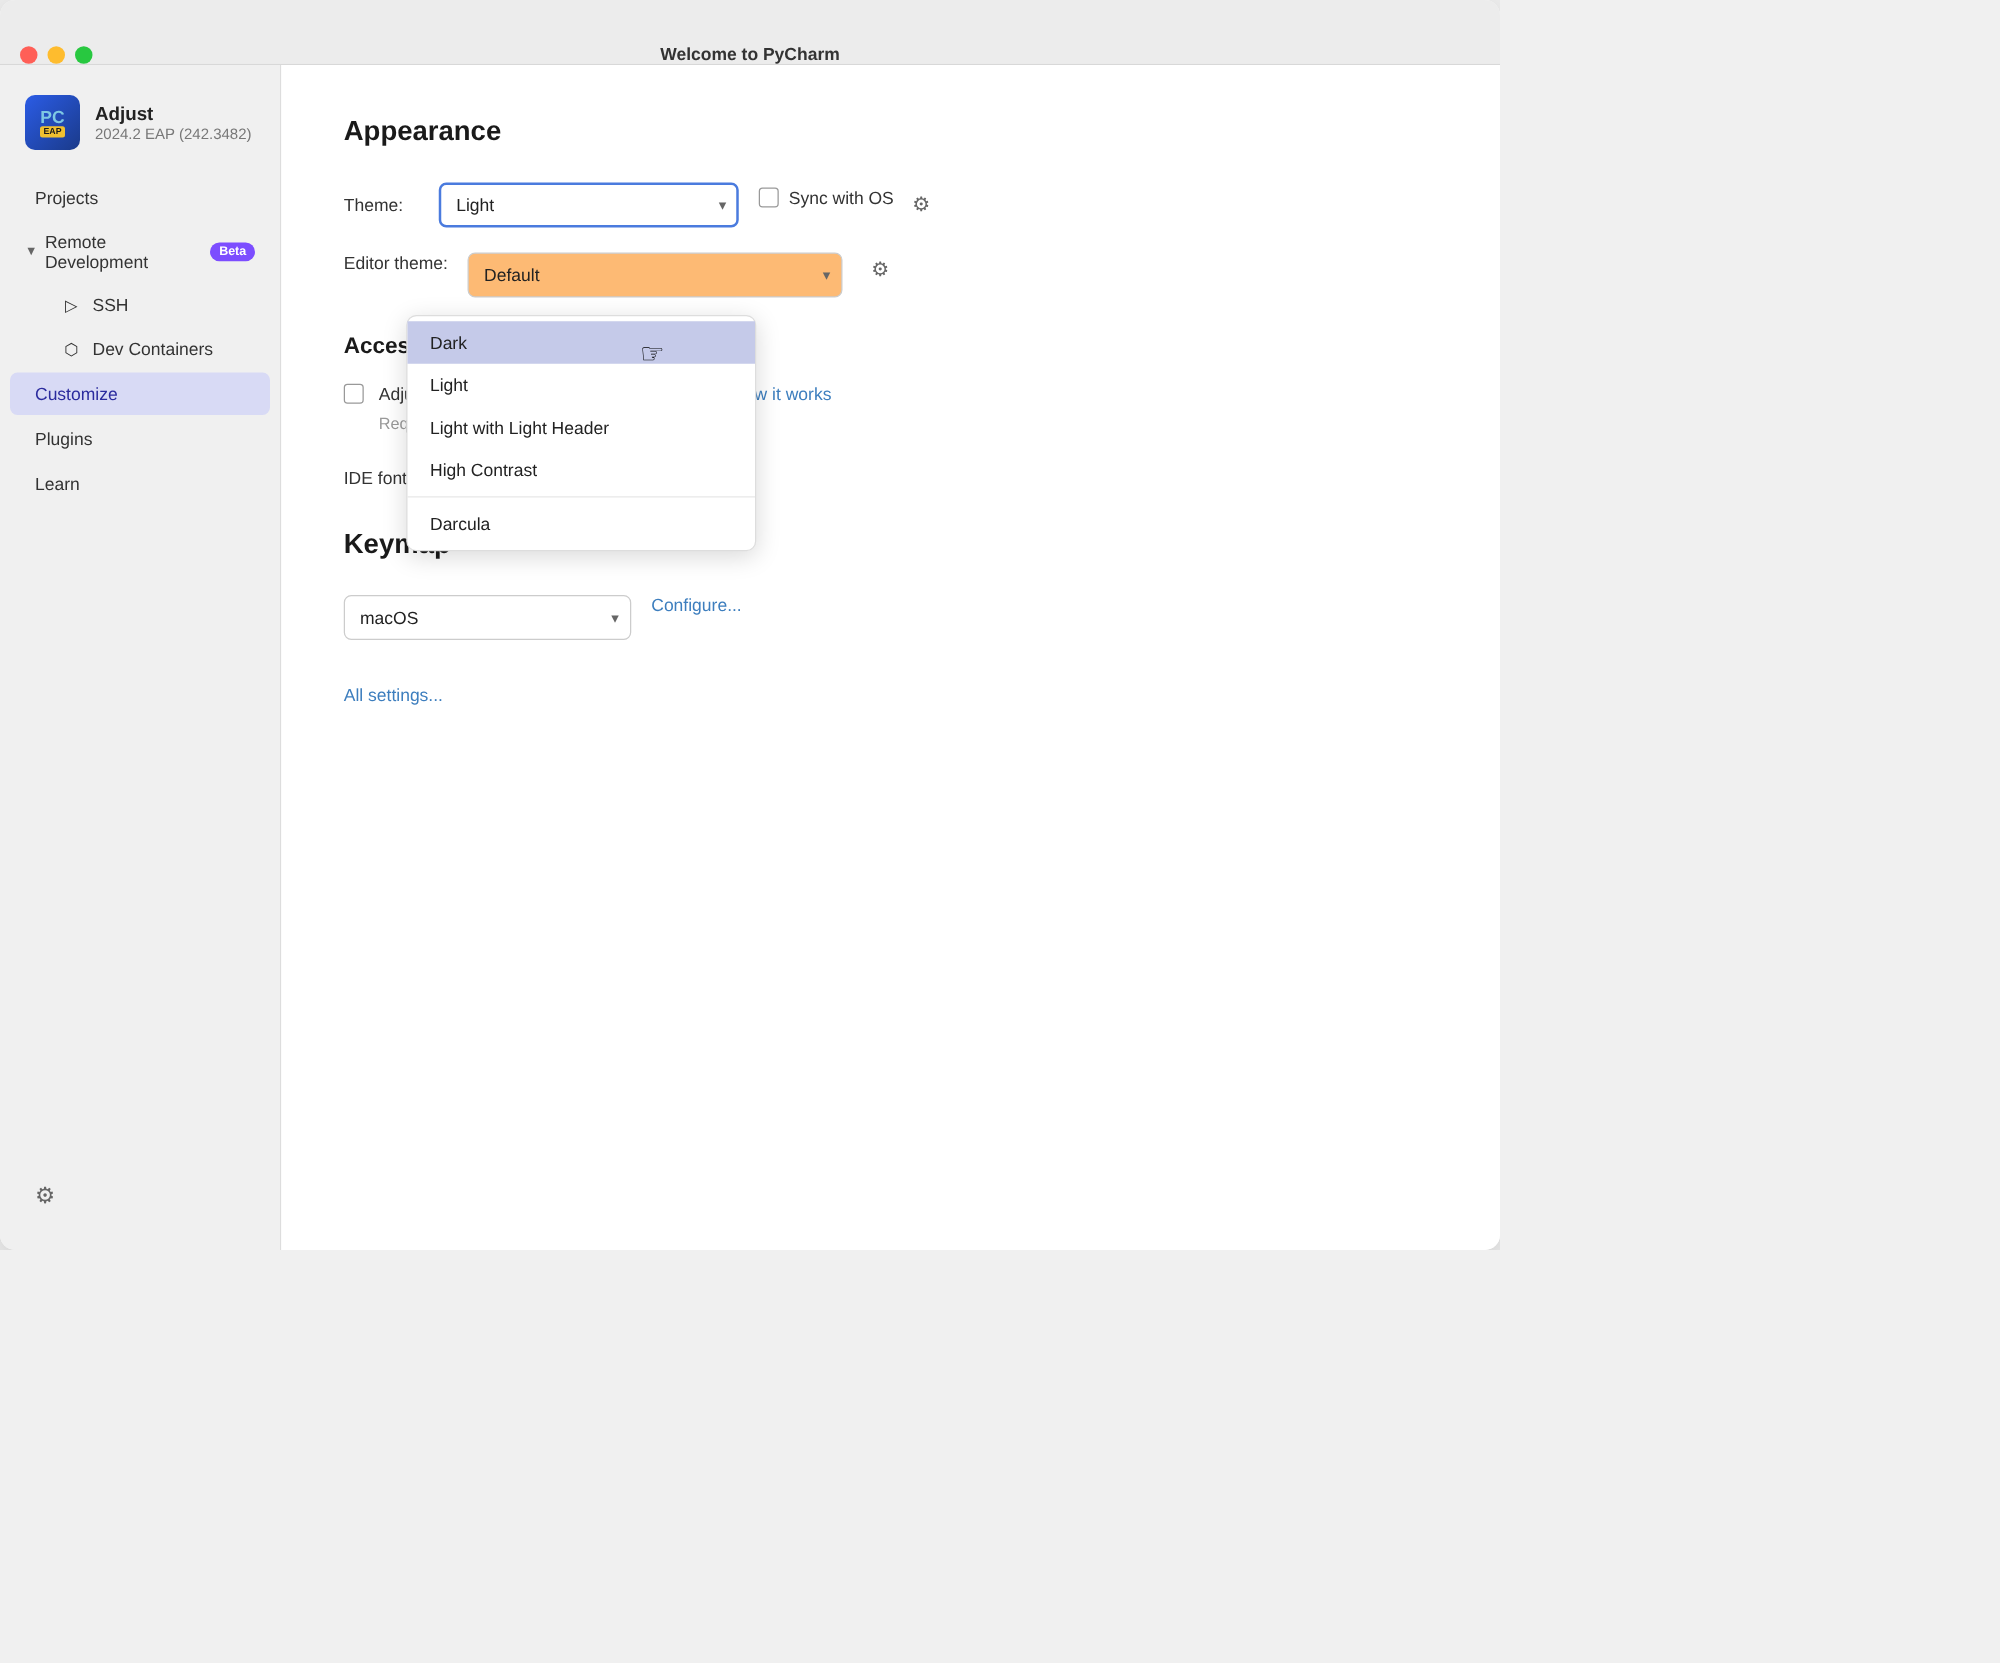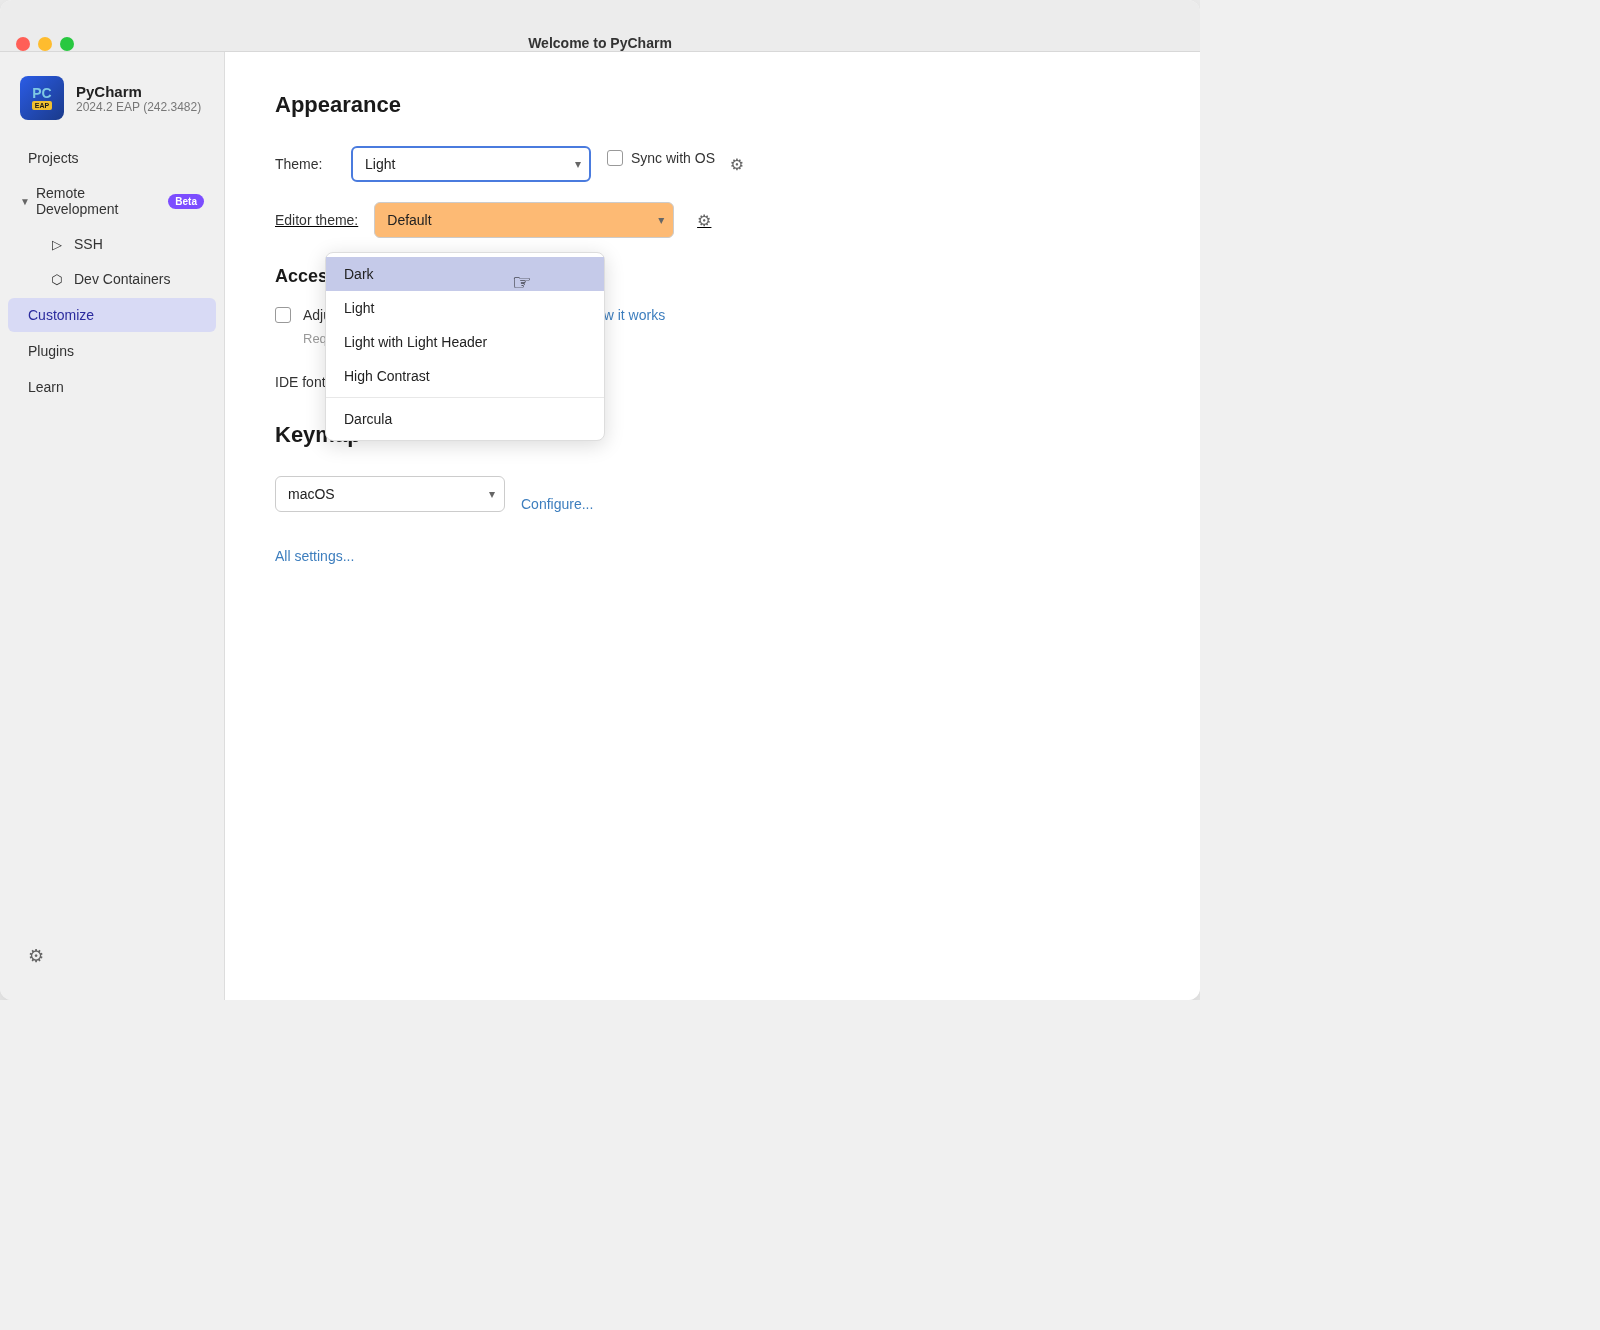--- a/index.html
+++ b/index.html
@@ -316,24 +316,22 @@
       justify-content: center;
       cursor: pointer;
       color: #666;
       font-size: 16px;
       border-radius: 4px;
     }
 
     
     .editor-row {
       display: flex;
-      align-items: center;
       gap: 16px;
       margin-bottom: 28px;
-      text-decoration: underline;
     }
 
     .editor-label {
       font-size: 14px;
       color: #333;
     }
 
     .editor-select-wrapper {
       position: relative;
       width: 300px;
@@ -437,21 +435,21 @@
 
     .configure-link {
       font-size: 14px;
       color: #3d7ebe;
       cursor: pointer;
       text-decoration: none;
     }
 
     .keymap-row {
       display: flex;
-      align-items: flex-end;
+      align-items: flex-start;
       gap: 16px;
       margin-bottom: 36px;
     }
 
     
     .link-item {
       font-size: 14px;
       color: #3d7ebe;
       cursor: pointer;
       text-decoration: none;
@@ -516,21 +514,21 @@
 
     <div class="sidebar">
       <div class="app-header">
         <div class="app-icon">
           <div class="app-icon-inner">
             <span class="pc-text">PC</span>
             <span class="eap-text">EAP</span>
           </div>
         </div>
         <div class="app-name">
-          <span class="app-name-main">PyCharm</span>
+          <span class="app-name-main">Adjust</span>
           <span class="app-name-version">2024.2 EAP (242.3482)</span>
         </div>
       </div>
 
       <div class="nav-section">
         <div class="nav-item">Projects</div>
 
         <div class="nav-parent">
           <span class="chevron">▼</span>
           <span>Remote Development</span>

